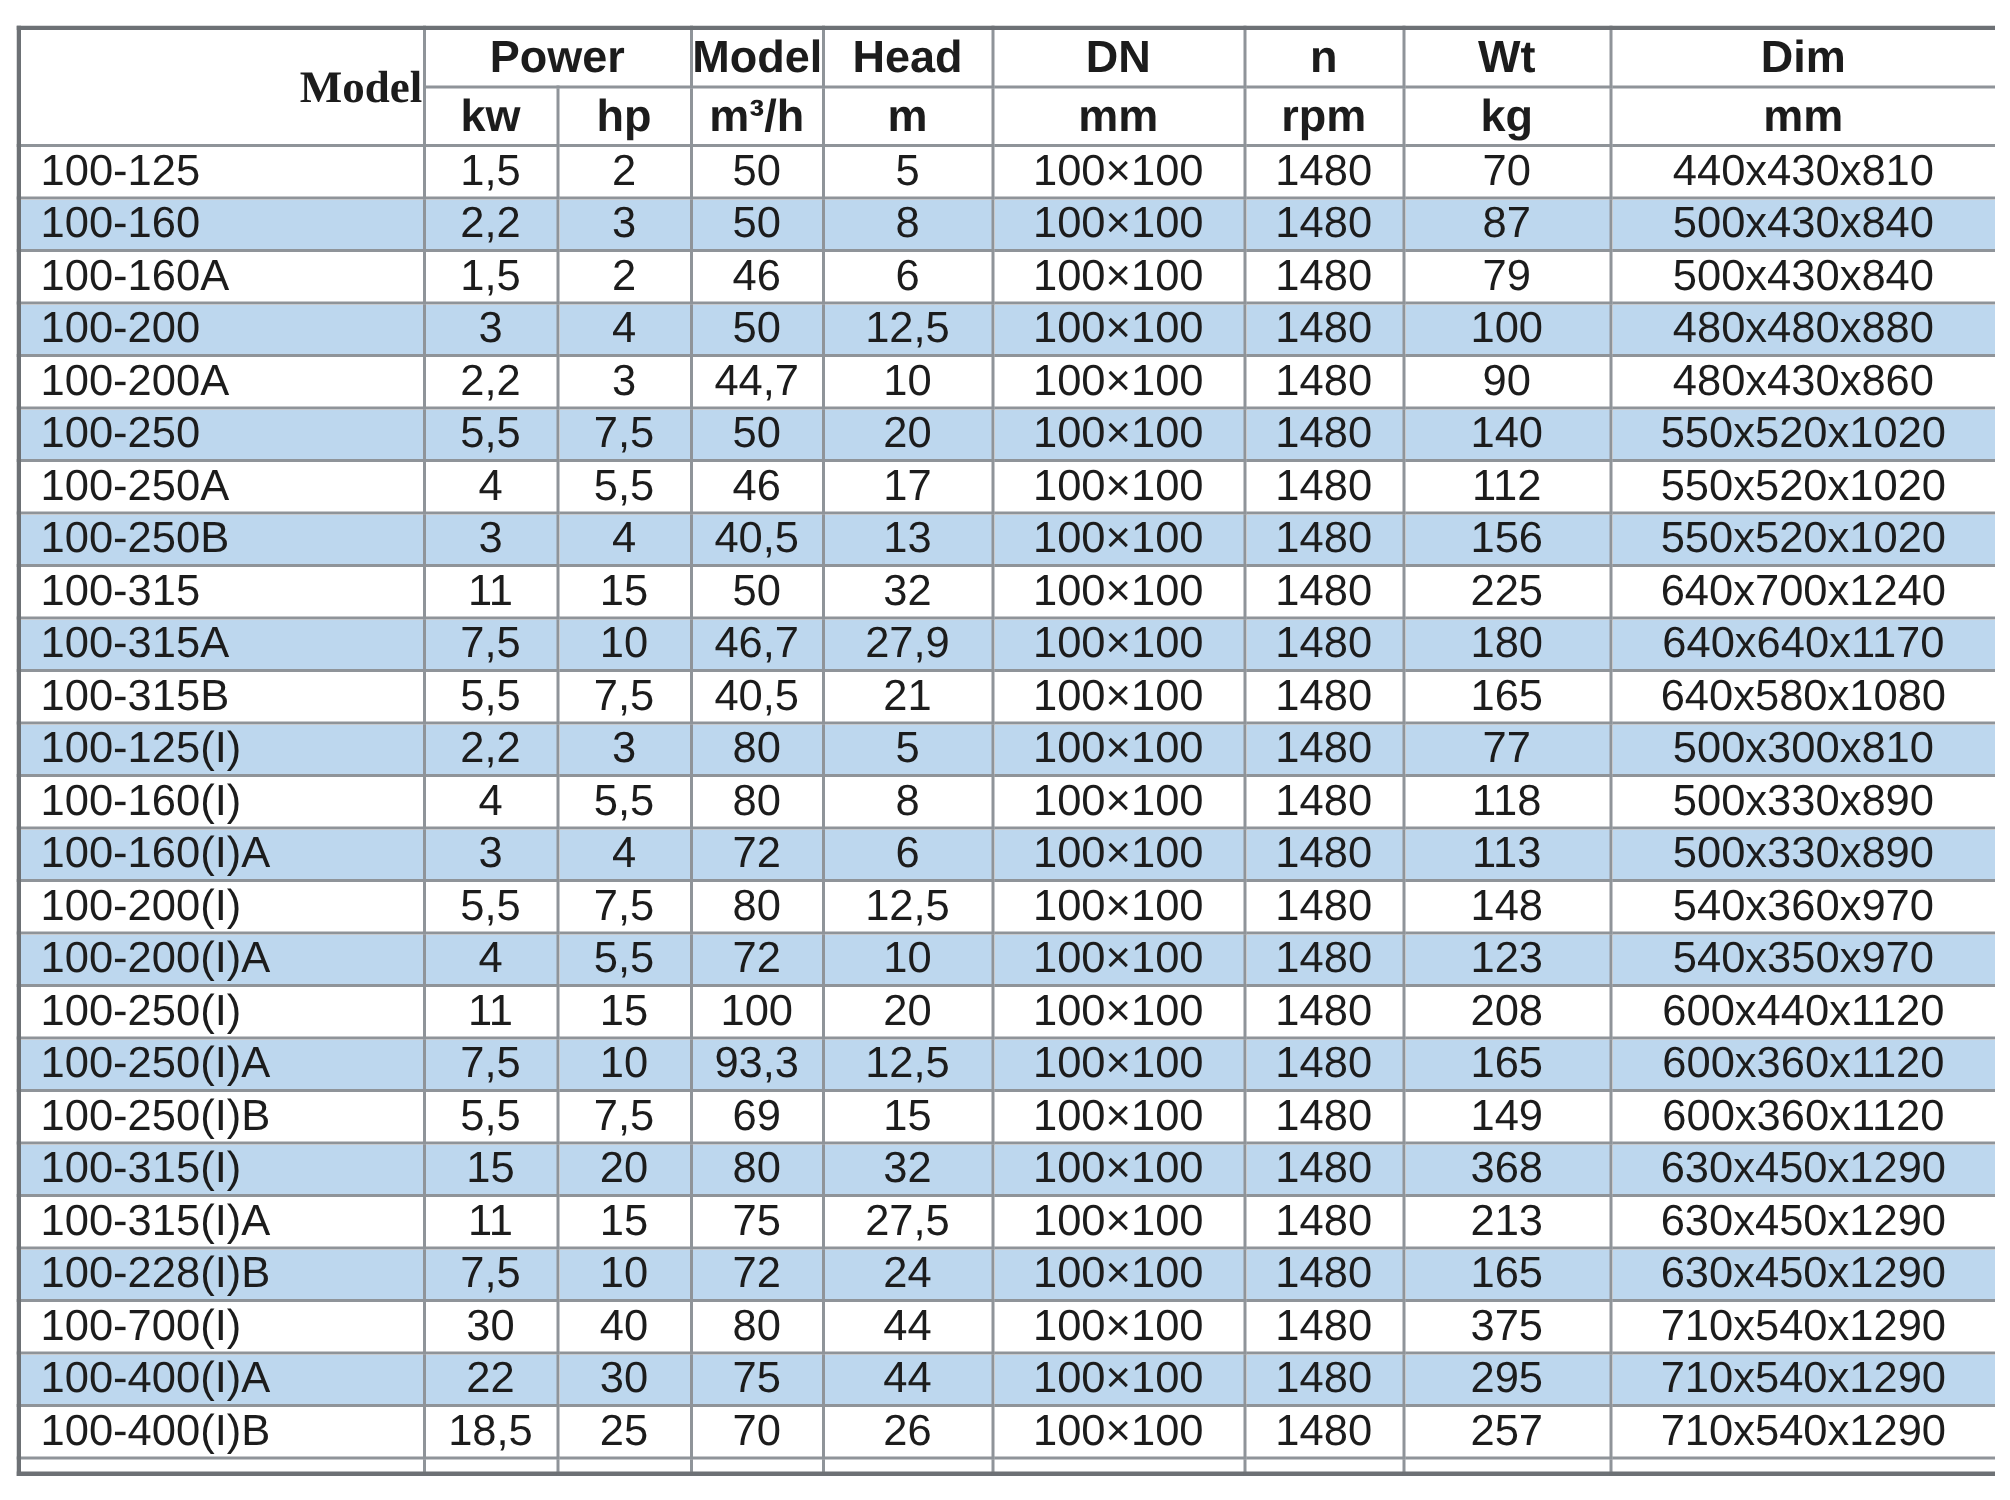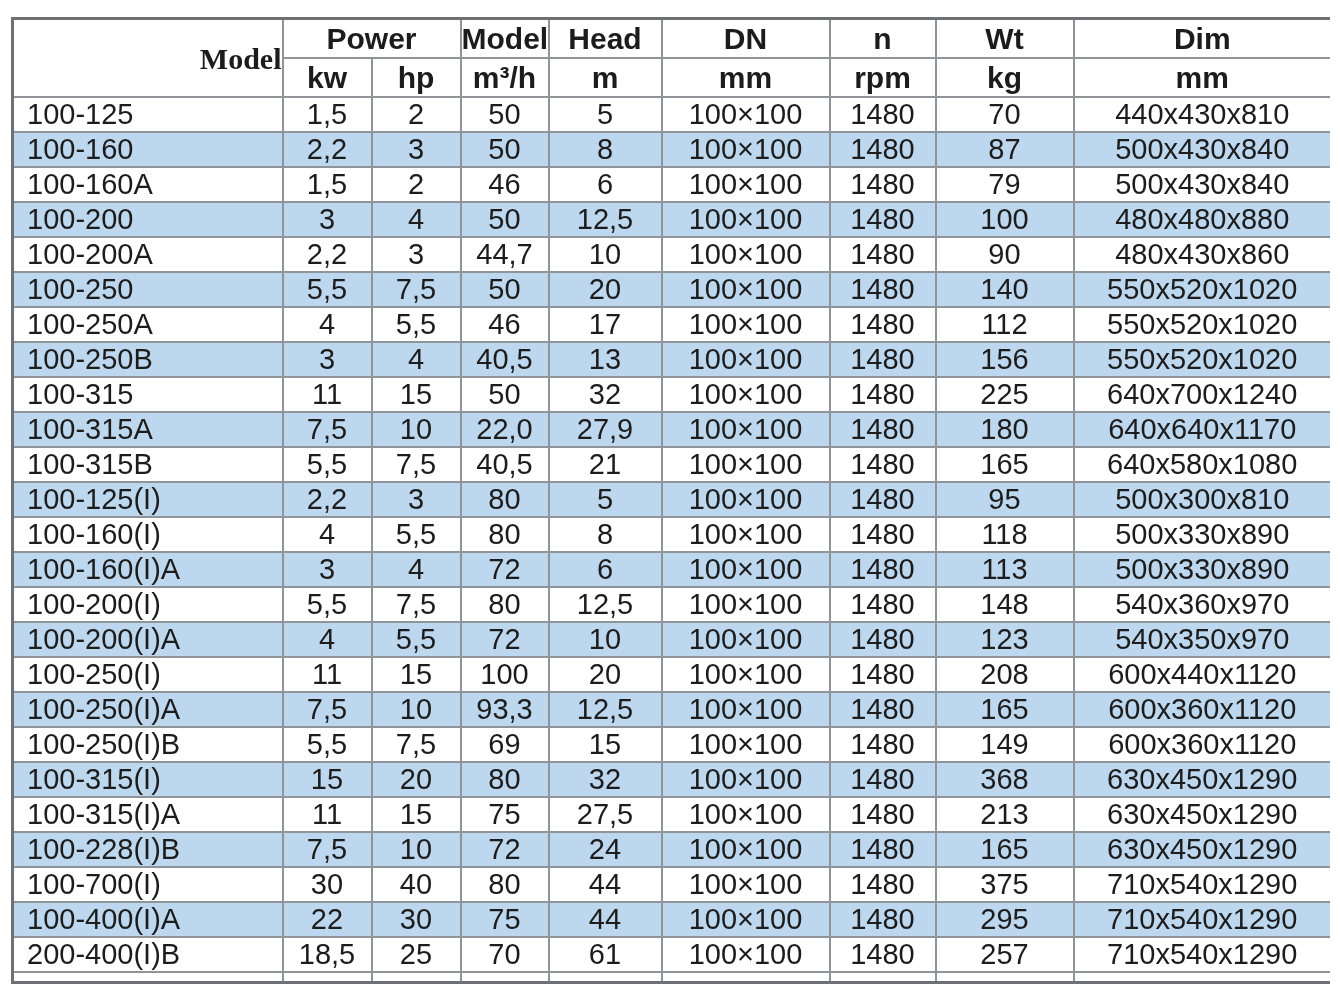--- a/index.html
+++ b/index.html
@@ -197,21 +197,21 @@
           <td>32</td>
           <td>100×100</td>
           <td>1480</td>
           <td>225</td>
           <td>640x700x1240</td>
         </tr>
         <tr class="alt">
           <td class="model-cell">100-315A</td>
           <td>7,5</td>
           <td>10</td>
-          <td>22,0</td>
+          <td>46,7</td>
           <td>27,9</td>
           <td>100×100</td>
           <td>1480</td>
           <td>180</td>
           <td>640x640x1170</td>
         </tr>
         <tr>
           <td class="model-cell">100-315B</td>
           <td>5,5</td>
           <td>7,5</td>
@@ -223,21 +223,21 @@
           <td>640x580x1080</td>
         </tr>
         <tr class="alt">
           <td class="model-cell">100-125(I)</td>
           <td>2,2</td>
           <td>3</td>
           <td>80</td>
           <td>5</td>
           <td>100×100</td>
           <td>1480</td>
-          <td>95</td>
+          <td>77</td>
           <td>500x300x810</td>
         </tr>
         <tr>
           <td class="model-cell">100-160(I)</td>
           <td>4</td>
           <td>5,5</td>
           <td>80</td>
           <td>8</td>
           <td>100×100</td>
           <td>1480</td>
@@ -359,25 +359,25 @@
           <td>22</td>
           <td>30</td>
           <td>75</td>
           <td>44</td>
           <td>100×100</td>
           <td>1480</td>
           <td>295</td>
           <td>710x540x1290</td>
         </tr>
         <tr>
-          <td class="model-cell">200-400(I)B</td>
+          <td class="model-cell">100-400(I)B</td>
           <td>18,5</td>
           <td>25</td>
           <td>70</td>
-          <td>61</td>
+          <td>26</td>
           <td>100×100</td>
           <td>1480</td>
           <td>257</td>
           <td>710x540x1290</td>
         </tr>
         <tr class="partial">
           <td></td>
           <td></td>
           <td></td>
           <td></td>

